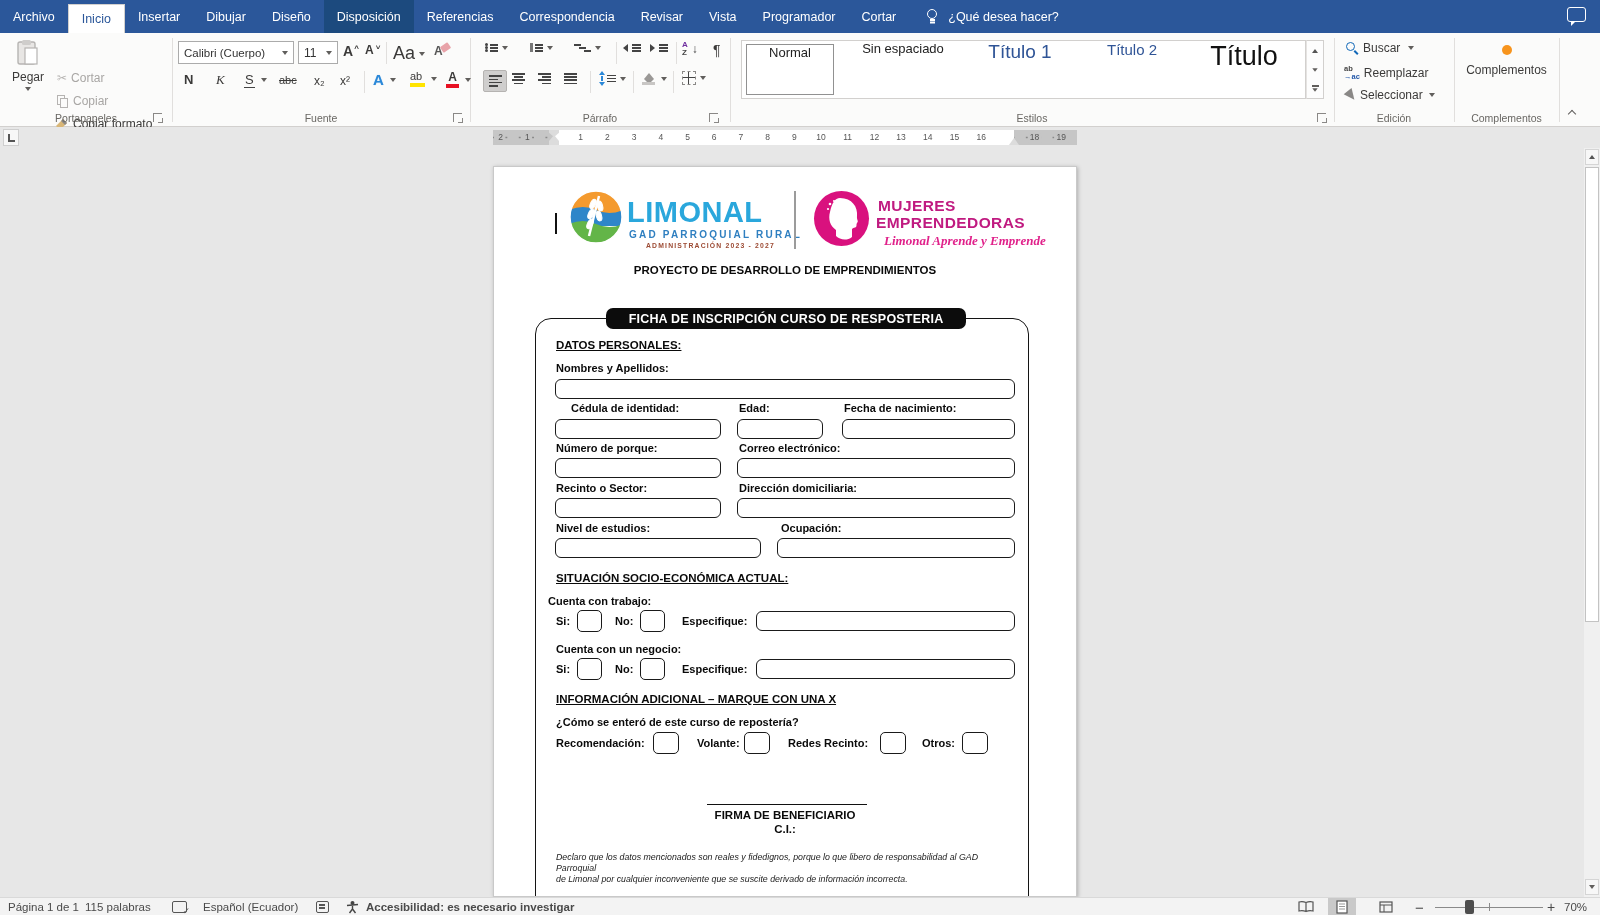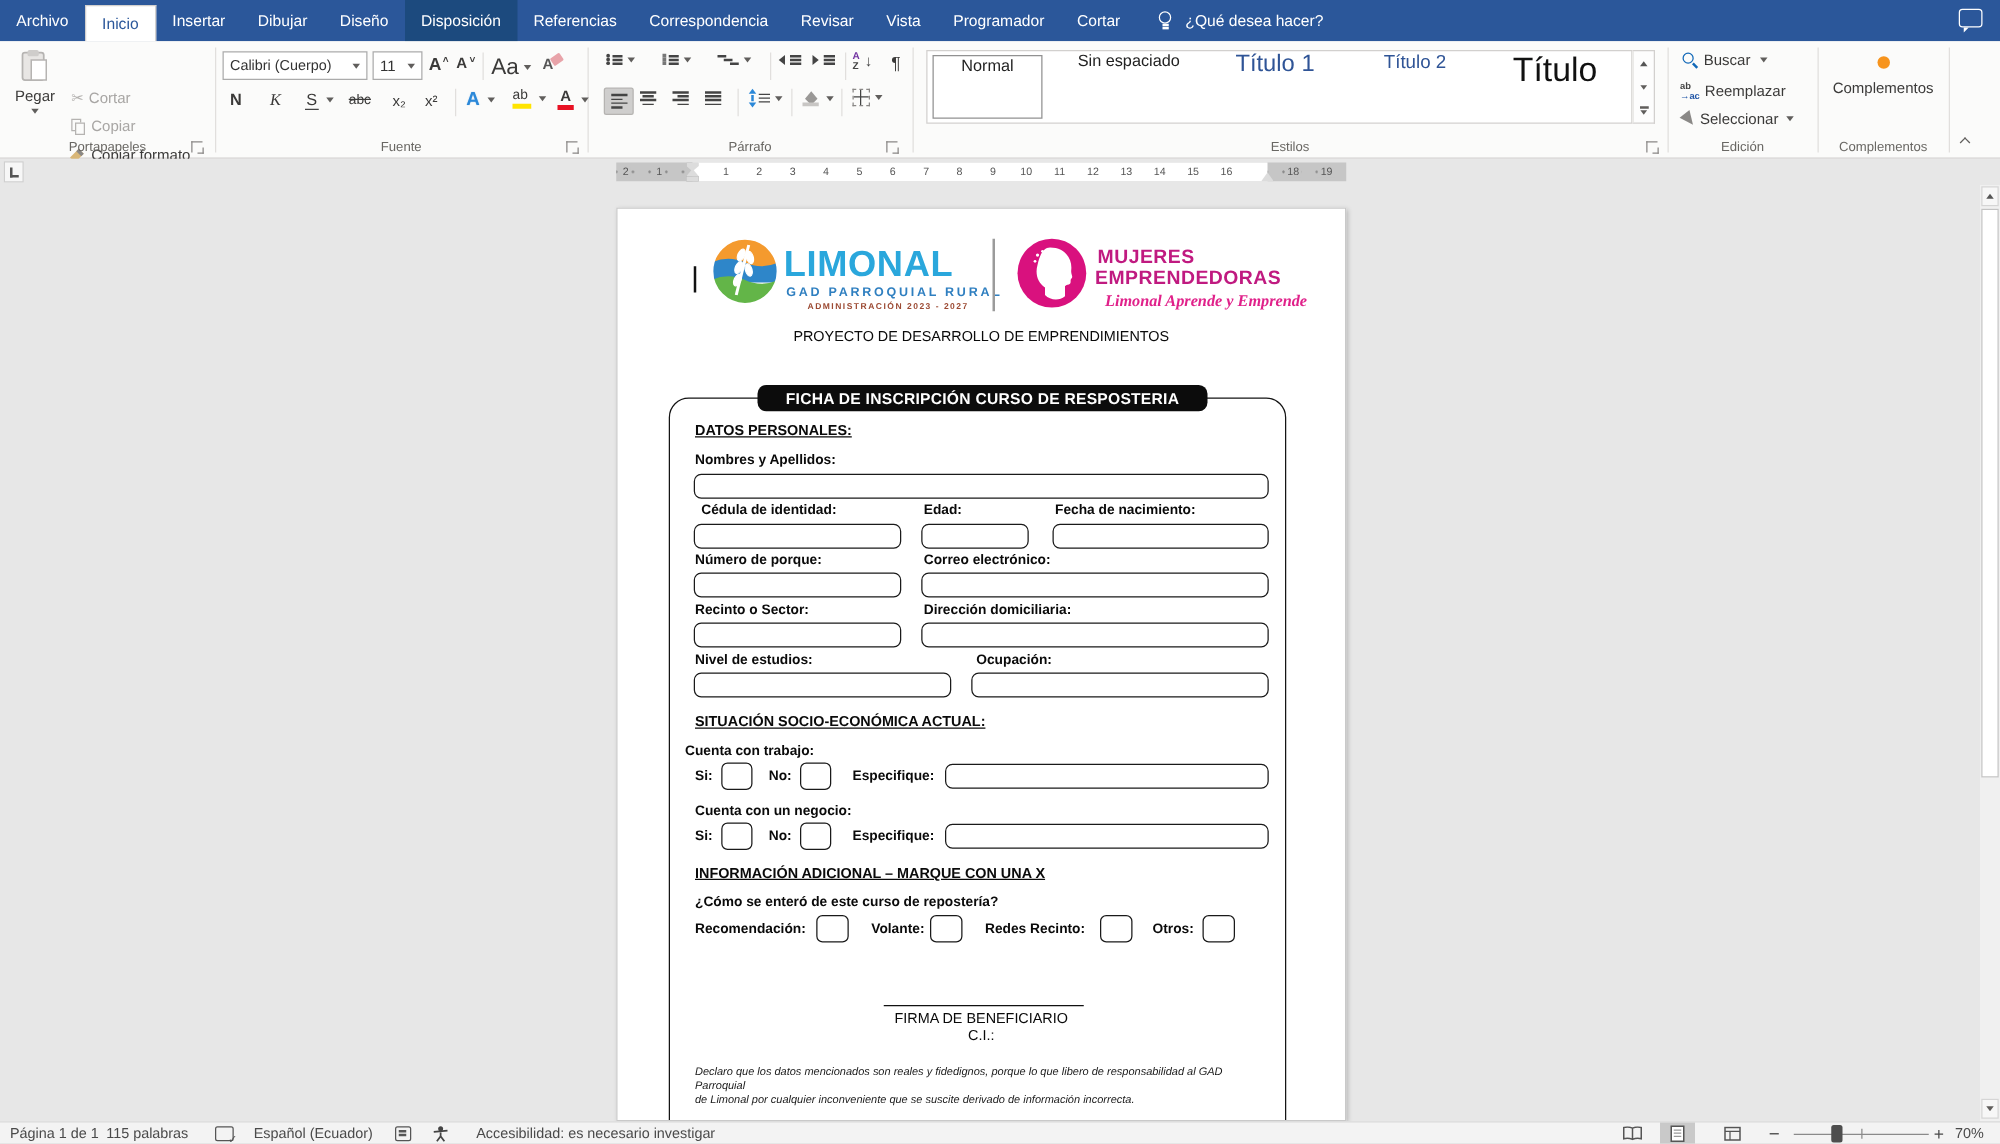--- a/index.html
+++ b/index.html
@@ -83,21 +83,21 @@
 
 .docarea{position:absolute;left:0;top:148px;width:1584px;height:749px;background:#e7e7e7}
 .page{position:absolute;left:493px;top:18px;width:584px;height:731px;background:#fff;border:1px solid #c9c9c9;box-shadow:1px 1px 4px rgba(0,0,0,.25);overflow:hidden}
 .cursorbar{position:absolute;left:61px;top:46px;width:1.5px;height:21px;background:#111}
 .dhead{position:absolute;font-weight:bold;font-size:11.5px;text-decoration:underline;color:#0a0a0a;white-space:nowrap}
 .dlabel{position:absolute;font-weight:bold;font-size:11px;color:#0a0a0a;white-space:nowrap}
 .dinput{position:absolute;height:20px;border:1.4px solid #1a1a1a;border-radius:6px;background:#fff}
 .dcheck{position:absolute;width:25px;height:22px;border:1.4px solid #1a1a1a;border-radius:5px;background:#fff}
 .banner{position:absolute;left:112px;top:141px;width:360px;height:21px;background:#0c0c0c;border-radius:7px;color:#fff;display:flex;align-items:center;justify-content:center;font-weight:bold;font-size:12.5px;letter-spacing:.2px;z-index:3}
 .formbox{position:absolute;left:41px;top:151px;width:494px;height:600px;border:1.6px solid #141414;border-radius:16px}
-.doctitle{position:absolute;left:0;width:100%;text-align:center;font-weight:normal;font-size:11.5px;color:#0a0a0a}
+.doctitle{position:absolute;left:0;width:100%;text-align:center;font-weight:bold;font-size:11.5px;color:#0a0a0a}
 .limoname{position:absolute;font-weight:bold;font-size:29px;color:#2aa7dc;letter-spacing:.5px;line-height:1}
 .limosub{position:absolute;font-weight:bold;font-size:10px;color:#2f7fc0;letter-spacing:2.2px;white-space:nowrap}
 .limoadm{position:absolute;font-weight:bold;font-size:6.8px;color:#9c4a33;letter-spacing:1.2px;white-space:nowrap}
 .mujtxt{position:absolute;font-weight:bold;font-size:15.5px;color:#c01a80;letter-spacing:.4px;line-height:1.15;white-space:nowrap}
 .mujscript{position:absolute;font-family:"Liberation Serif",serif;font-style:italic;font-weight:bold;font-size:13px;color:#e0218a;white-space:nowrap}
 .logodiv{position:absolute;left:300px;top:24px;width:2px;height:58px;background:#9b9b9b}
 .sigline{position:absolute;left:213px;top:637px;width:160px;height:1.4px;background:#111}
 .decl{position:absolute;left:62px;top:685px;width:455px;font-style:italic;font-size:8.8px;color:#1a1a1a;line-height:1.24}
 
 
@@ -554,21 +554,21 @@
 
       <div class="doctitle" style="top:97px">PROYECTO DE DESARROLLO DE EMPRENDIMIENTOS</div>
 
       <div class="banner">FICHA DE INSCRIPCIÓN CURSO DE RESPOSTERIA</div>
       <div class="formbox"></div>
 
       <div class="dhead" style="left:62px;top:172px">DATOS PERSONALES:</div>
       <div class="dlabel" style="left:62px;top:195px">Nombres y Apellidos:</div>
       <div class="dinput" style="left:61px;top:212px;width:460px"></div>
 
-      <div class="dlabel" style="left:67px;top:235px">Cédula de identidad:</div>
+      <div class="dlabel" style="left:77px;top:235px">Cédula de identidad:</div>
       <div class="dlabel" style="left:245px;top:235px">Edad:</div>
       <div class="dlabel" style="left:350px;top:235px">Fecha de nacimiento:</div>
       <div class="dinput" style="left:61px;top:252px;width:166px"></div>
       <div class="dinput" style="left:243px;top:252px;width:86px"></div>
       <div class="dinput" style="left:348px;top:252px;width:173px"></div>
 
       <div class="dlabel" style="left:62px;top:275px">Número de porque:</div>
       <div class="dlabel" style="left:245px;top:275px">Correo electrónico:</div>
       <div class="dinput" style="left:61px;top:291px;width:166px"></div>
       <div class="dinput" style="left:243px;top:291px;width:278px"></div>
@@ -646,21 +646,21 @@
         <span>Español (Ecuador)</span>
       </div>
     <div class="sseg" style="left:316px">
         <span class="macroico"></span>
       </div>
     <div class="sseg" style="left:345px">
       <svg width="15" height="14" viewBox="0 0 15 14">
           <circle cx="7.5" cy="3" r="2" fill="#444"></circle>
           <path d="M2 5.5 L13 4.5 M7.5 6 L7.5 9 M7.5 9 L4.5 13 M7.5 9 L10.5 13" stroke="#444" stroke-width="1.4" fill="none"></path>
         </svg>
-      <span style="font-weight:normal;margin-left:21px">Accesibilidad: es necesario investigar</span>
+      <span style="font-weight:bold;margin-left:6px">Accesibilidad: es necesario investigar</span>
     </div>
     <div class="viewbox" style="left:1292px">
       <svg width="16" height="12" viewBox="0 0 16 12">
           <path d="M1 1 Q4.5 0 8 1.5 Q11.5 0 15 1 L15 10 Q11.5 9 8 10.5 Q4.5 9 1 10 Z M8 1.5 L8 10.5" fill="none" stroke="#555" stroke-width="1.2"></path>
         </svg>
     </div>
     <div class="viewbox sel" style="left:1328px">
       <svg width="12" height="14" viewBox="0 0 12 14">
           <rect x="1" y="1" width="10" height="12" fill="#fff" stroke="#555" stroke-width="1.2"></rect>
           <path d="M3 4 L9 4 M3 6.5 L9 6.5 M3 9 L9 9" stroke="#999" stroke-width="1"></path>

